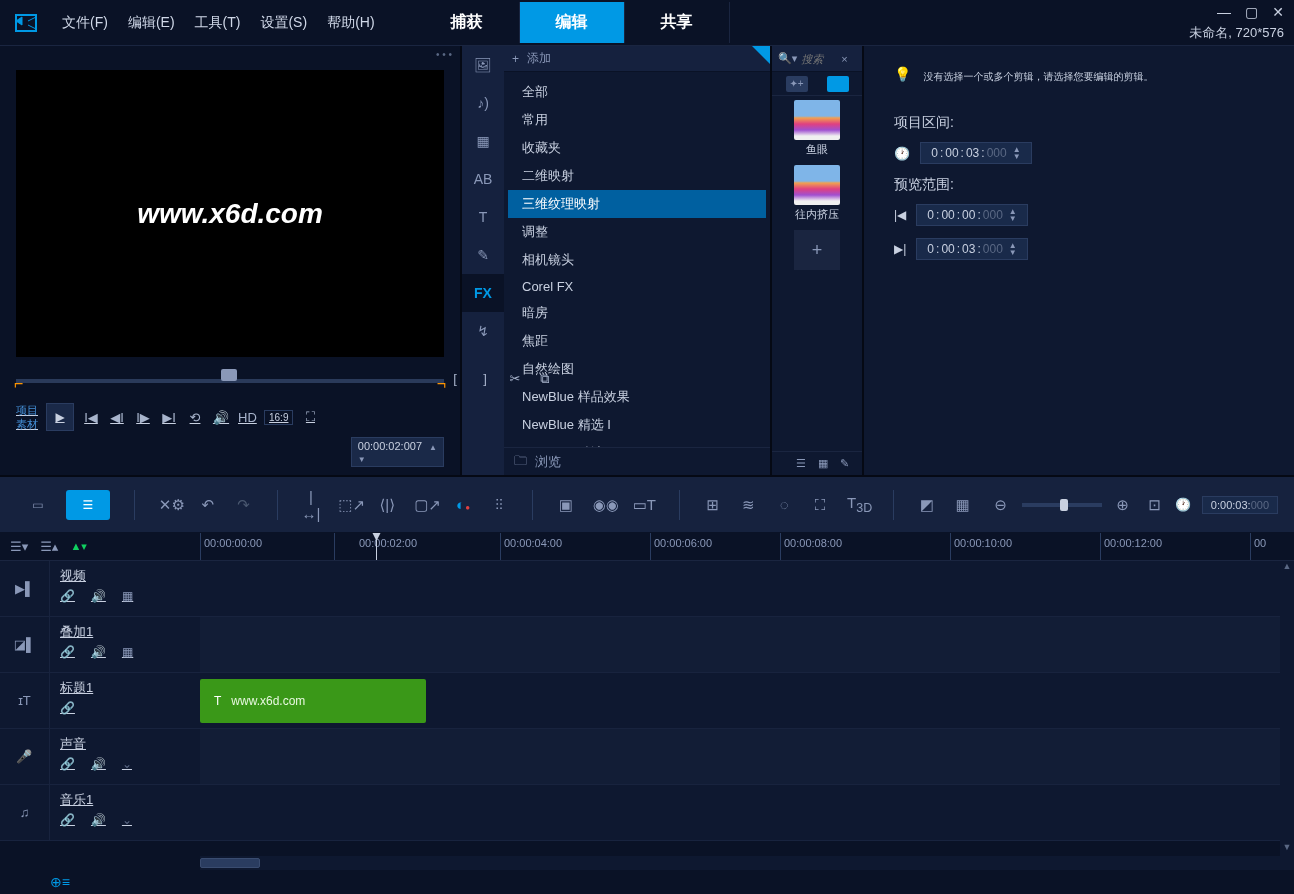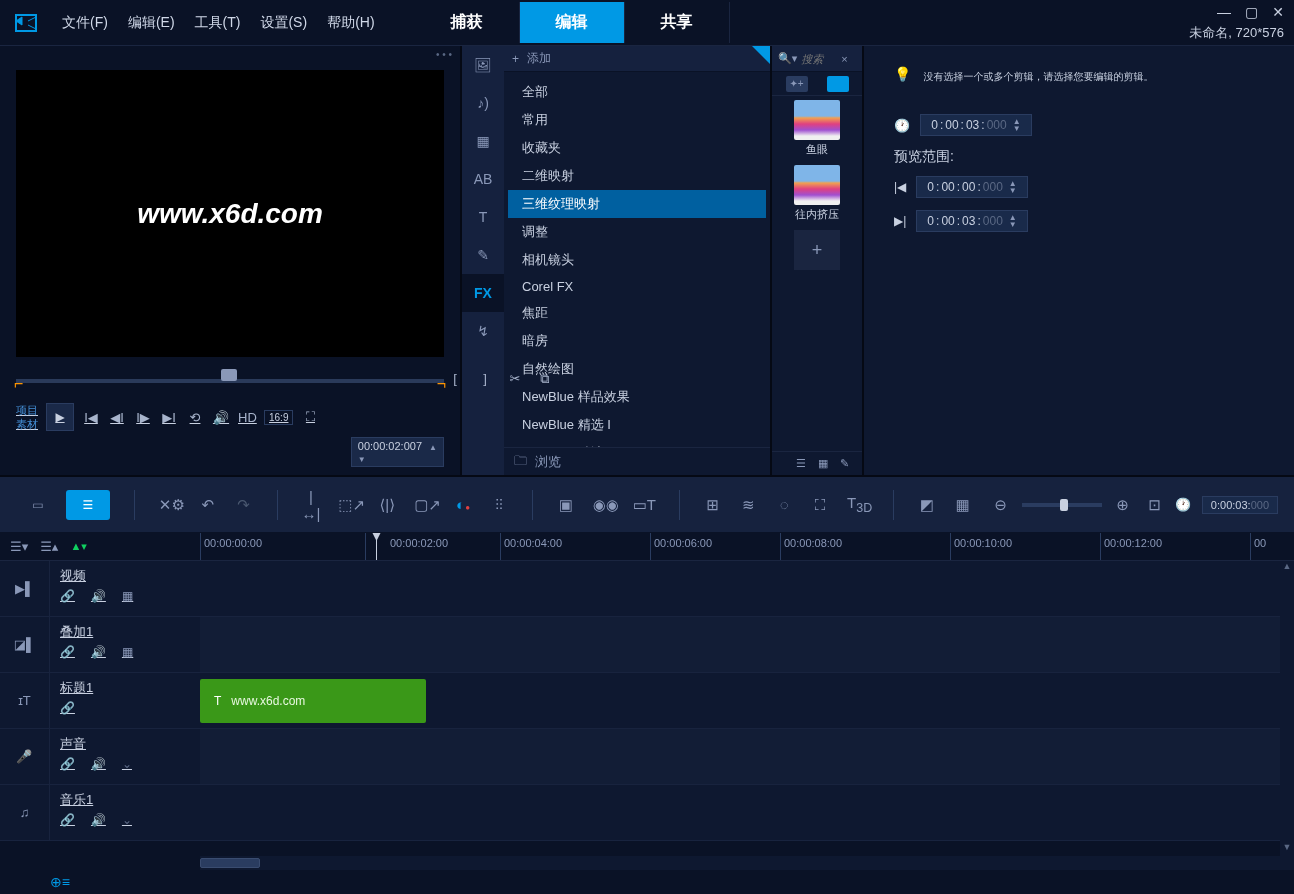--- a/index.html
+++ b/index.html
@@ -220,22 +220,22 @@
       </div>
       <div class="lib-list" id="cat-list">
           <div class="lib-item">全部</div>
           <div class="lib-item">常用</div>
           <div class="lib-item">收藏夹</div>
           <div class="lib-item">二维映射</div>
           <div class="lib-item active">三维纹理映射</div>
           <div class="lib-item">调整</div>
           <div class="lib-item">相机镜头</div>
           <div class="lib-item">Corel FX</div>
+          <div class="lib-item">暗房</div>
           <div class="lib-item">焦距</div>
-          <div class="lib-item">暗房</div>
           <div class="lib-item">自然绘图</div>
           <div class="lib-item">NewBlue 样品效果</div>
           <div class="lib-item">NewBlue 精选 I</div>
           <div class="lib-item">NewBlue 精选 II</div>
         </div>
       <div class="lib-browse">
         <span>🗀</span>
         <span>浏览</span>
       </div>
     </div>
@@ -269,20 +269,21 @@
       <span class="tf-icon">▦</span>
       <span class="tf-icon">✎</span>
     </div>
   </div>
 
   <div class="props-pane">
     <div class="props-hint">
       <span class="hint-icon"></span>
       <span class="props-hint-text">没有选择一个或多个剪辑，请选择您要编辑的剪辑。</span>
     </div>
+    <div class="props-label">项目区间:</div>
     <div class="props-row">
       <span class="clock-i"></span>
       <span class="time-box">
         <span>0</span>:<span>00</span>:<span>03</span>:<span class="tb-dim">000</span><span class="tb-spin">▲<br>▼</span>
       </span>
     </div>
     <div class="props-label">预览范围:</div>
     <div class="props-row">
       <span>|◀</span>
       <span class="time-box">
@@ -345,21 +346,21 @@
 <div class="timeline-area">
   <div class="tl-ruler-row">
     <div class="tl-head-col">
       <span class="head-btn">☰▾</span>
       <span class="head-btn">☰▴</span>
       <span class="head-tri">▲▾</span>
     </div>
     <div class="tl-ruler" id="tl-ruler">
       <div class="playhead" id="playhead" style="left: 176px;"></div>
     <div class="ruler-tick" style="left: 0px;">00:00:00:00</div>
-        <div class="ruler-tick" style="left: 165px; padding-left: 24px;">00:00:02:00</div>
+        <div class="ruler-tick" style="left: 134px; padding-left: 24px;">00:00:02:00</div>
         <div class="ruler-tick" style="left: 300px;">00:00:04:00</div>
         <div class="ruler-tick" style="left: 450px;">00:00:06:00</div>
         <div class="ruler-tick" style="left: 580px;">00:00:08:00</div>
         <div class="ruler-tick" style="left: 750px;">00:00:10:00</div>
         <div class="ruler-tick" style="left: 900px;">00:00:12:00</div>
         <div class="ruler-tick" style="left: 1050px;">00</div>
       </div>
   </div>
   <div class="tl-tracks">
     <div class="tl-tracks-inner" id="tracks">

